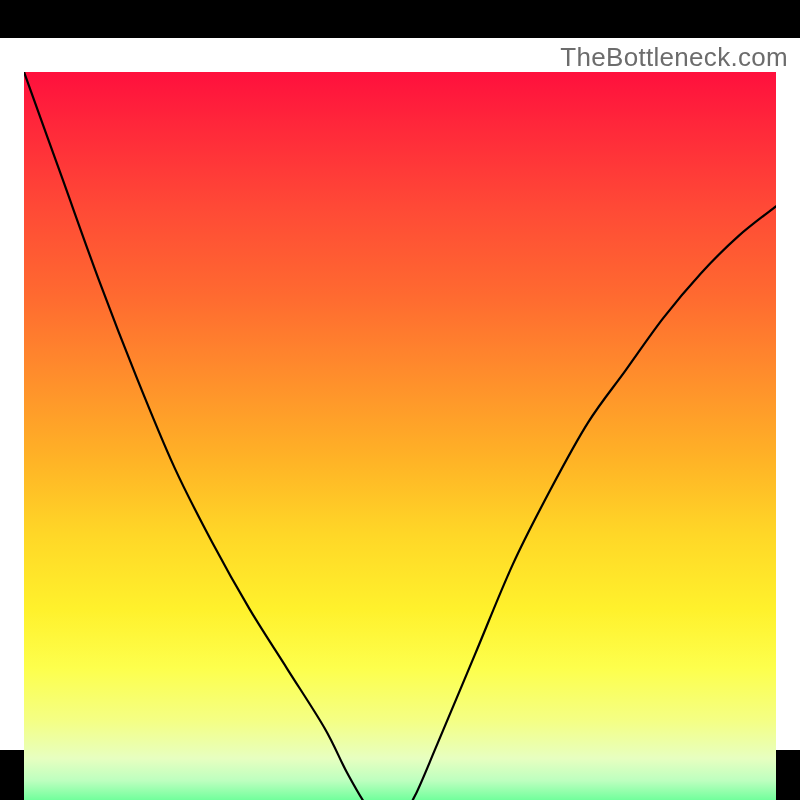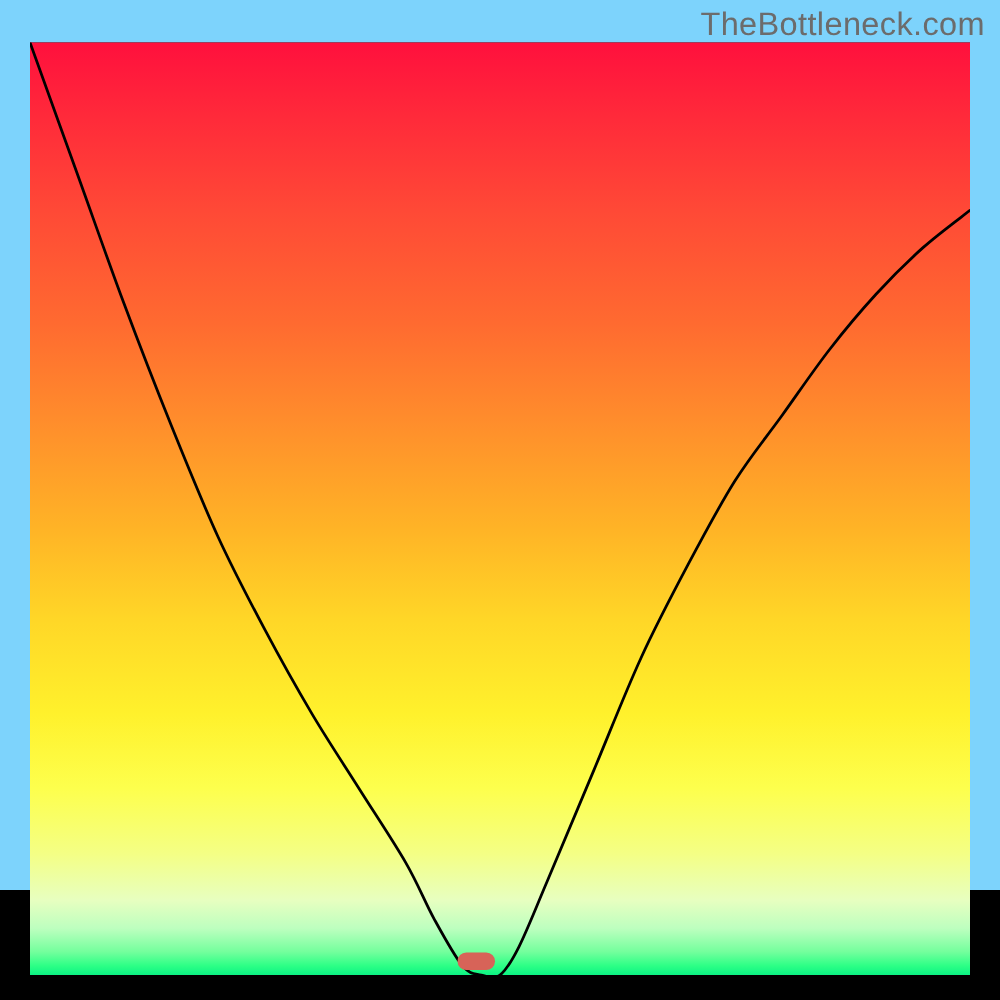--- a/index.html
+++ b/index.html
@@ -8,21 +8,22 @@
     width: 800px;
     height: 800px;
     background: #000;
     overflow: hidden;
     font-family: Arial, Helvetica, sans-serif;
   }
   .frame {
     position: relative;
     width: 800px;
     height: 712px;
-    background: #7dd3fc;
+    background: #ffffff;
+    margin-top: 38px;
   }
   .watermark {
     position: absolute;
     top: 4px;
     right: 12px;
     color: #6c6c6c;
     font-size: 26px;
     font-weight: 400;
     letter-spacing: 0.3px;
     z-index: 20;

